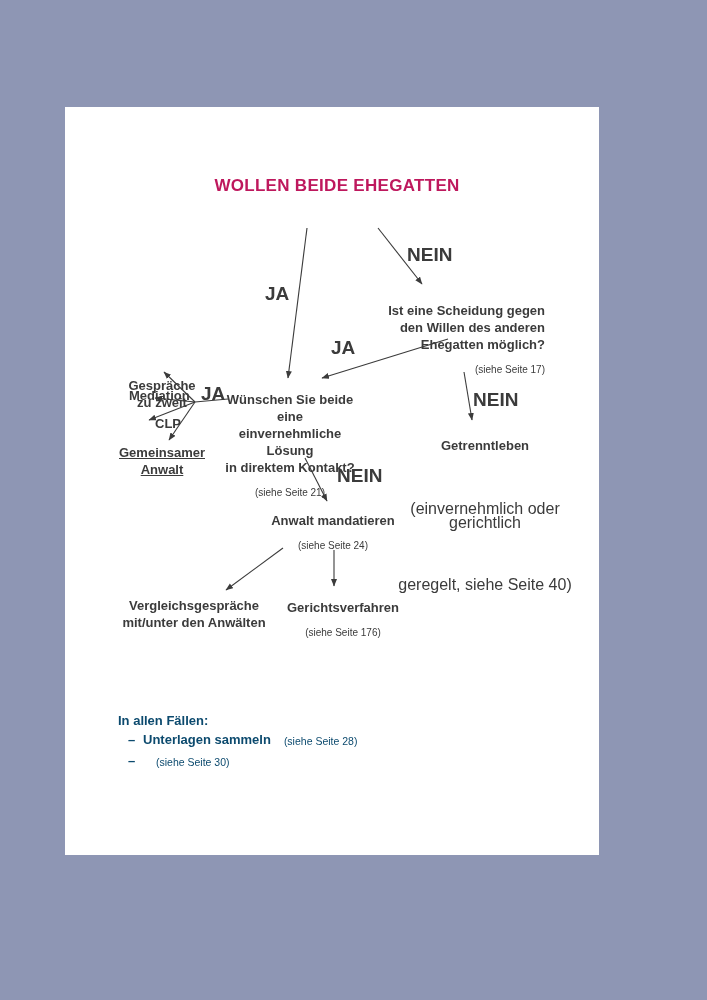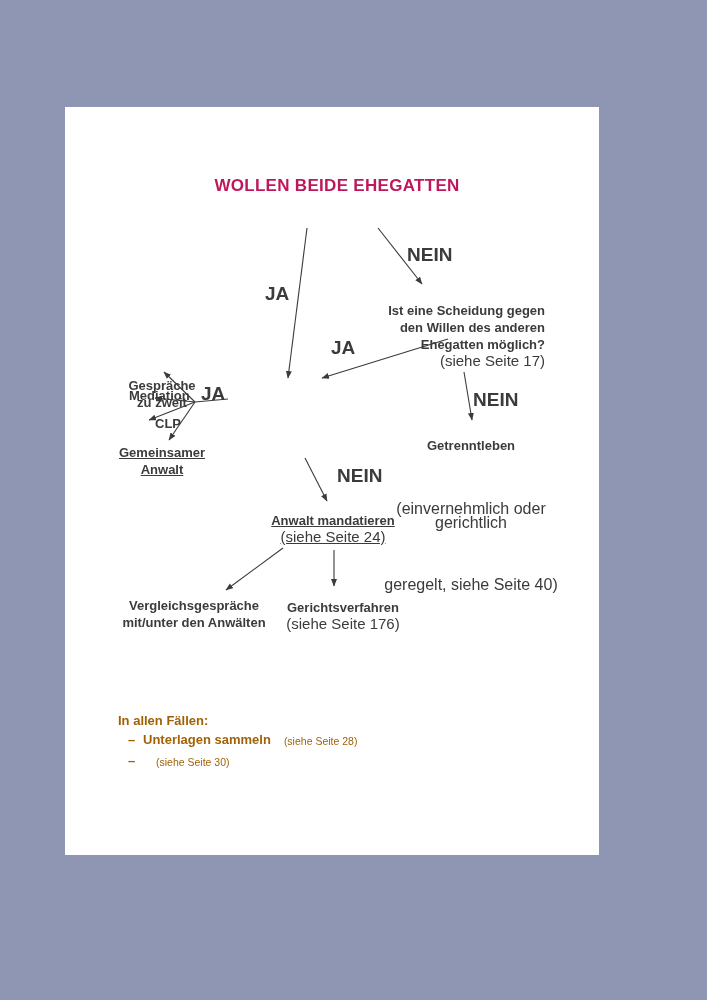--- a/index.html
+++ b/index.html
@@ -31,23 +31,23 @@
   }
   .node {
     position:absolute;
     text-align:center;
     font-size:13px; font-weight:bold;
     line-height:17px;
     color:#3b3b3b;
   }
   .node .ref {
     display:block;
-    font-size:15px; font-weight:normal;
+    font-size:10px; font-weight:normal;
     line-height:13px;
-    margin-top:1px;
+    margin-top:10px;
     color:#3b3b3b;
   }
   .node .sub {
     display:block;
     font-size:16px; font-weight:normal;
     line-height:14px;
     color:#3b3b3b;
     margin-top:48px;
   }
   .edge-label {
@@ -63,21 +63,21 @@
     line-height:14px;
     color:#3b3b3b;
     white-space:nowrap;
     margin-left:40px;
   }
   .footer {
     position:absolute;
     left:53px; top:604px; width:440px;
     font-size:13px; font-weight:bold;
     line-height:19px;
-    color:#a16207;
+    color:#0c4a6e;
   }
   .footer-item { display:flex; margin-left:10px; }
   .footer-item .dash { width:15px; flex:0 0 15px; }
   .footer-item .ref {
     font-size:10.5px; font-weight:normal;
     margin-left:13px;
     align-self:center;
     padding-top:2px;
     white-space:nowrap;
   }
@@ -120,42 +120,48 @@
   <div class="edge-label" style="left:272px; top:362px;">NEIN</div>
   <div class="edge-label" style="left:136px; top:280px;">JA</div>
 
   <div class="node" style="left:320px; top:195px; width:160px;text-align:right;">
     <div>Ist eine Scheidung gegen</div>
     <div>den Willen des anderen</div>
     <div>Ehegatten möglich?</div>
     <span class="ref">(siehe Seite 17)</span>
   </div>
 
+  <div class="node" style="left:155px; top:284px; width:140px;">
+    <div>Wünschen Sie beide eine</div>
+    <div>einvernehmliche Lösung</div>
+    <div>in direktem Kontakt?</div>
+    <span class="ref">(siehe Seite 21)</span>
+  </div>
 
-  <div class="node" style="left:316px; top:330px; width:180px;">
+  <div class="node" style="left:330px; top:330px; width:180px;">
     <div>Getrenntleben</div>
     <span class="sub">(einvernehmlich oder gerichtlich</span>
     <span class="sub">geregelt, siehe Seite 40)</span>
   </div>
 
   <div class="node" style="left:47px; top:230px; width:100px;margin-top:40px;">
     <div>Gespräche</div>
     <div>zu zweit</div>
   </div>
 
   <div class="side-label" style="left:24px; top:282px;">Mediation</div>
 
   <div class="side-label" style="left:50px; top:310px;">CLP</div>
 
   <div class="node" style="left:47px; top:337px; width:100px;text-decoration:underline;">
     <div>Gemeinsamer</div>
     <div>Anwalt</div>
   </div>
 
-  <div class="node" style="left:198px; top:405px; width:140px;text-decoration:underline;">
+  <div class="node" style="left:198px; top:405px; width:140px;">
     <div>Anwalt mandatieren</div>
     <span class="ref">(siehe Seite 24)</span>
   </div>
 
   <div class="node" style="left:44px; top:490px; width:170px;">
     <div>Vergleichsgespräche</div>
     <div>mit/unter den Anwälten</div>
   </div>
 
   <div class="node" style="left:208px; top:492px; width:140px;">

